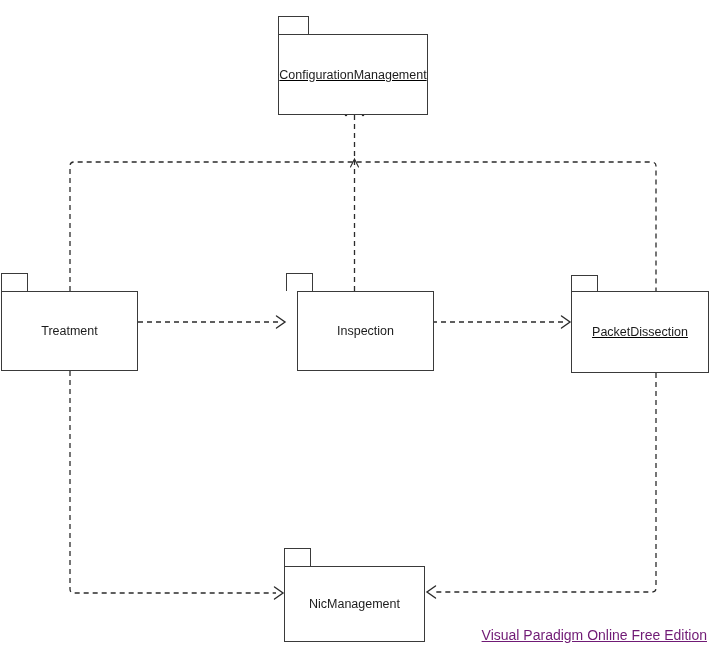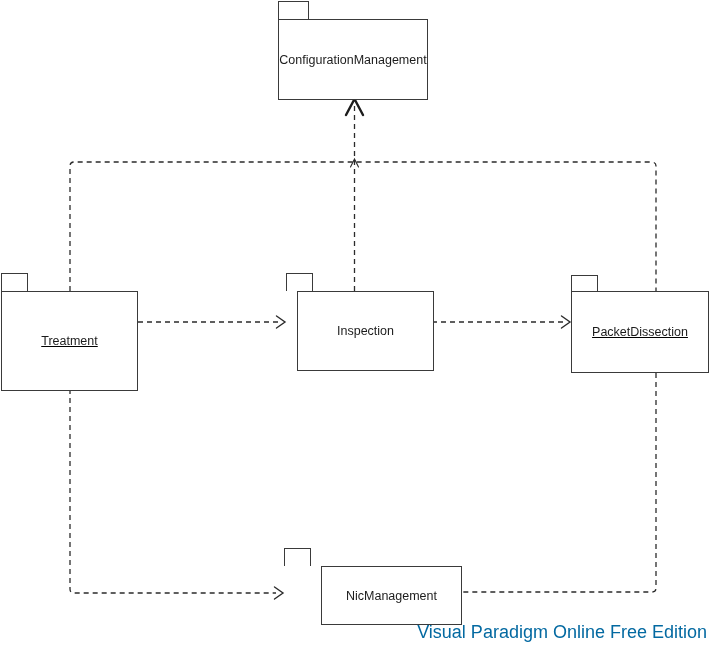--- a/index.html
+++ b/index.html
@@ -63,23 +63,24 @@
   }
   .pkg .lbl {
     font-size: 12.5px;
     color: #1c1c1c;
     white-space: nowrap;
   }
   .watermark {
     position: absolute;
     right: 4px;
     bottom: 2px;
-    font-size: 18px;
-    color: #0369a1;
+    font-size: 14px;
+    color: #701a75;
     white-space: nowrap;
+    text-decoration: underline;
   }
 </style>
 </head>
 <body>
 
 <div class="canvas">
 
   <svg class="connectors" width="711" height="645">
 
     <g>
@@ -106,50 +107,50 @@
       <path class="dash" d="M70,371 L70,589 Q70,593 74,593 L276,593"></path>
       <polyline class="arrow" points="274.5,587 283,593 274.5,599"></polyline>
     </g>
 
     <g>
       <path class="dash" d="M656,373 L656,588 Q656,592 652,592 L434,592"></path>
       <polyline class="arrow" points="435.5,586 427,592 435.5,598"></polyline>
     </g>
   </svg>
 
-  <div class="pkg" style="left:278px; top:1px;">
+  <div class="pkg" style="left:278px; top:16px;text-decoration:underline;">
     <div class="tab" style="width:31px; height:18px;"></div>
     <div class="pkg-body" style="width:150px; height:81px;">
       <span class="lbl">ConfigurationManagement</span>
     </div>
   </div>
 
   <div class="pkg" style="left:1px; top:273px;">
     <div class="tab" style="width:27px; height:18px;"></div>
-    <div class="pkg-body" style="width:137px; height:100px;text-decoration:underline;">
+    <div class="pkg-body" style="width:137px; height:80px;">
       <span class="lbl">Treatment</span>
     </div>
   </div>
 
   <div class="pkg" style="left:286px; top:273px;">
     <div class="tab" style="width:27px; height:18px;"></div>
     <div class="pkg-body" style="width:137px; height:80px;margin-left:11px;">
       <span class="lbl">Inspection</span>
     </div>
   </div>
 
   <div class="pkg" style="left:571px; top:275px;">
     <div class="tab" style="width:27px; height:16px;"></div>
     <div class="pkg-body" style="width:138px; height:82px;text-decoration:underline;">
       <span class="lbl">PacketDissection</span>
     </div>
   </div>
 
   <div class="pkg" style="left:284px; top:548px;">
     <div class="tab" style="width:27px; height:18px;"></div>
-    <div class="pkg-body" style="width:141px; height:59px;margin-left:37px;">
+    <div class="pkg-body" style="width:141px; height:76px;">
       <span class="lbl">NicManagement</span>
     </div>
   </div>
 
   <div class="watermark">Visual Paradigm Online Free Edition</div>
 
 </div>
 
 </body></html>

